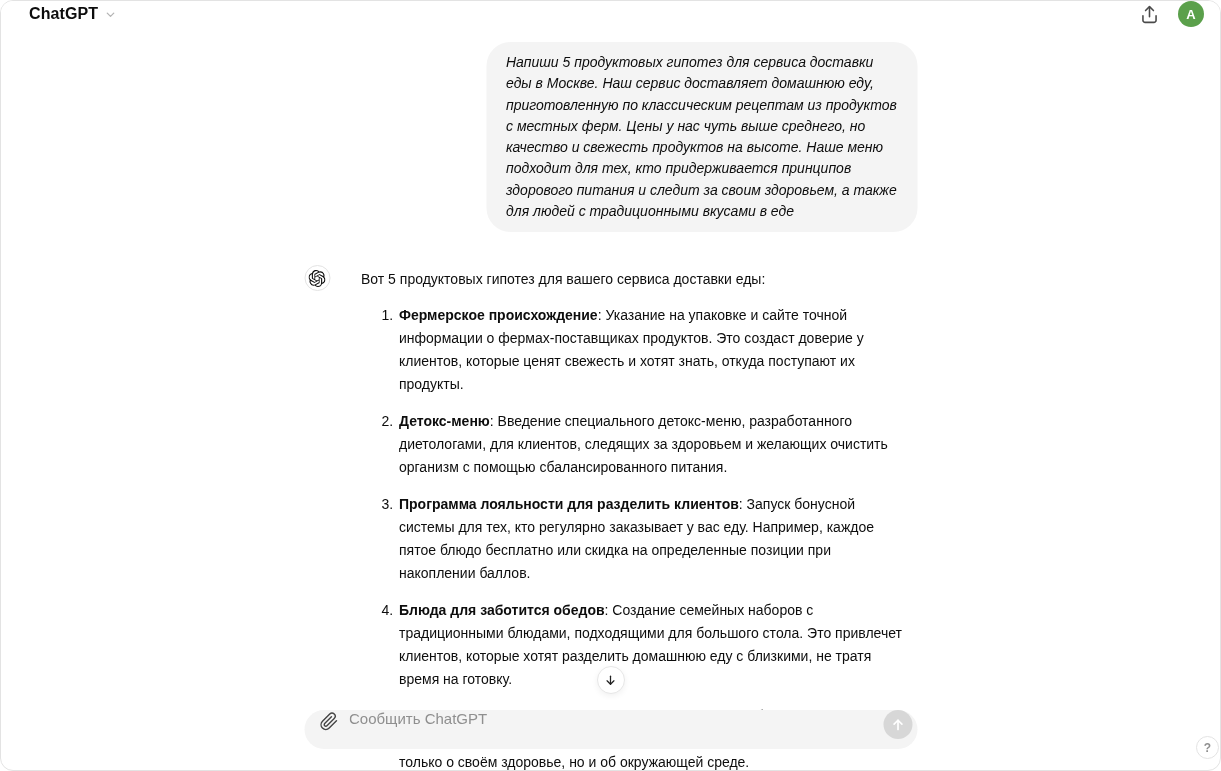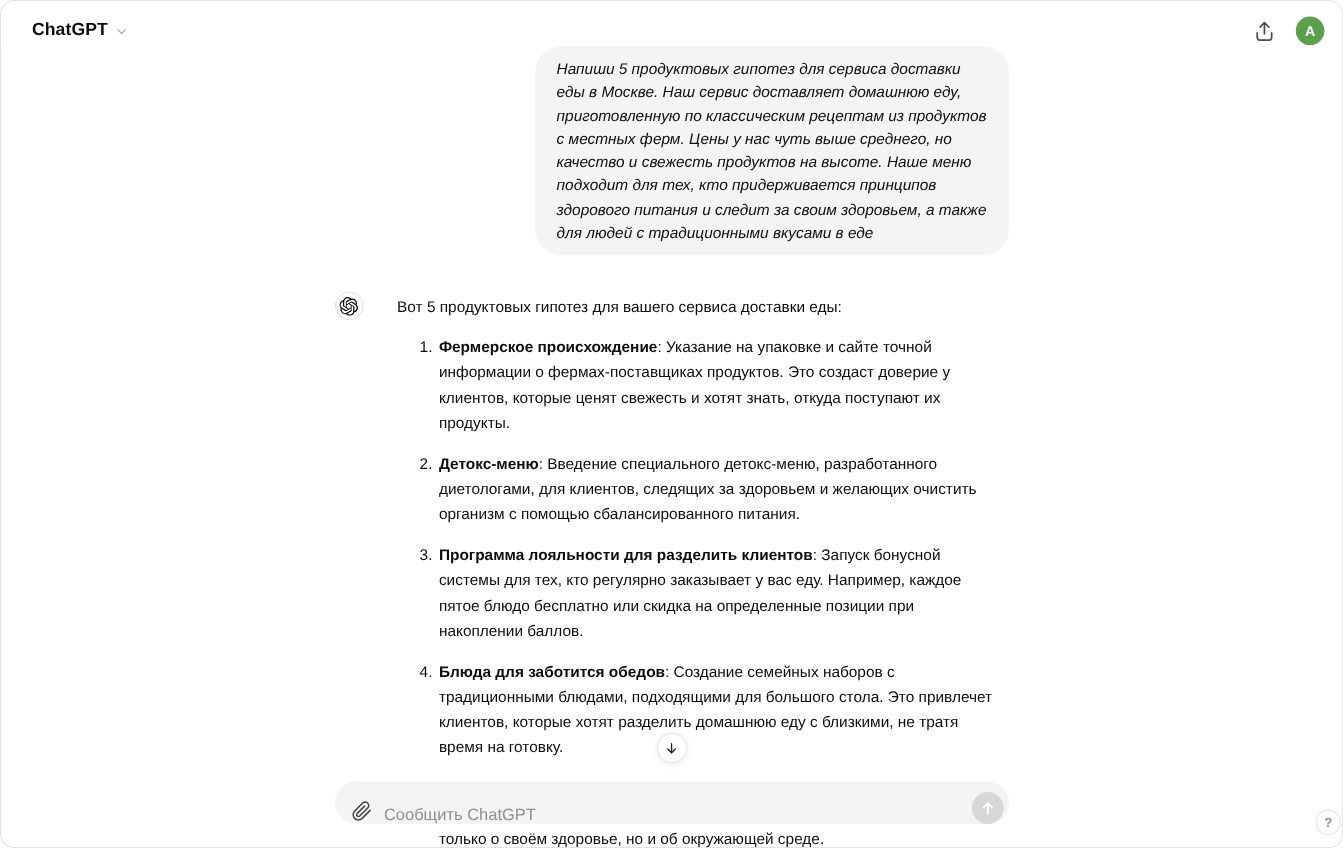--- a/index.html
+++ b/index.html
@@ -15,21 +15,21 @@
     width: 1221px; height: 771px;
     background: #fff;
     border: 1px solid #e3e3e3;
     border-radius: 13px;
     overflow: hidden;
   }
 
   
   .header {
     position: absolute; top: 0; left: 0; right: 0; height: 40px;
-    display: flex; align-items: flex-end; justify-content: space-between;
+    display: flex; align-items: flex-start; justify-content: space-between;
     padding: 0 16px 0 22px;
     background: #fff;
     z-index: 5;
   }
   .model-selector {
     display: flex; align-items: center; gap: 6px;
     padding: 4px 6px; border-radius: 8px; cursor: pointer;
   }
   .model-selector .title { font-size: 16px; font-weight: 700; letter-spacing: .1px; color: #0d0d0d; }
   .header-right { display: flex; align-items: center; gap: 16px; }
@@ -90,21 +90,21 @@
     box-shadow: 0 2px 6px rgba(0,0,0,.06);
     display: flex; align-items: center; justify-content: center;
     cursor: pointer; z-index: 4;
   }
 
   
   .composer {
     position: absolute; top: 709px; left: 50%; transform: translateX(-50%);
     width: 613px; height: 39px;
     background: #f4f4f4; border-radius: 20px;
-    display: flex; align-items: flex-end;
+    display: flex; align-items: flex-start;
     padding: 0 5px 0 13px;
     z-index: 4;
   }
   .composer input {
     flex: 1; border: none; background: transparent; outline: none;
     font-family: inherit; font-size: 15px; color: #0d0d0d;
     margin-left: 9px;
   }
   .composer input::placeholder { color: #8f8f8f; }
   .send-btn {

